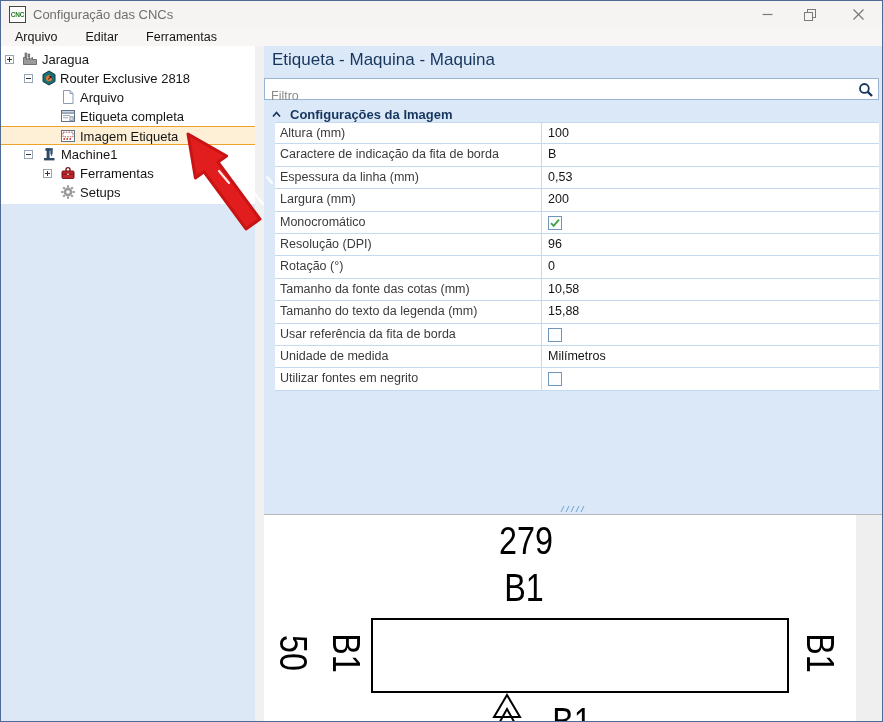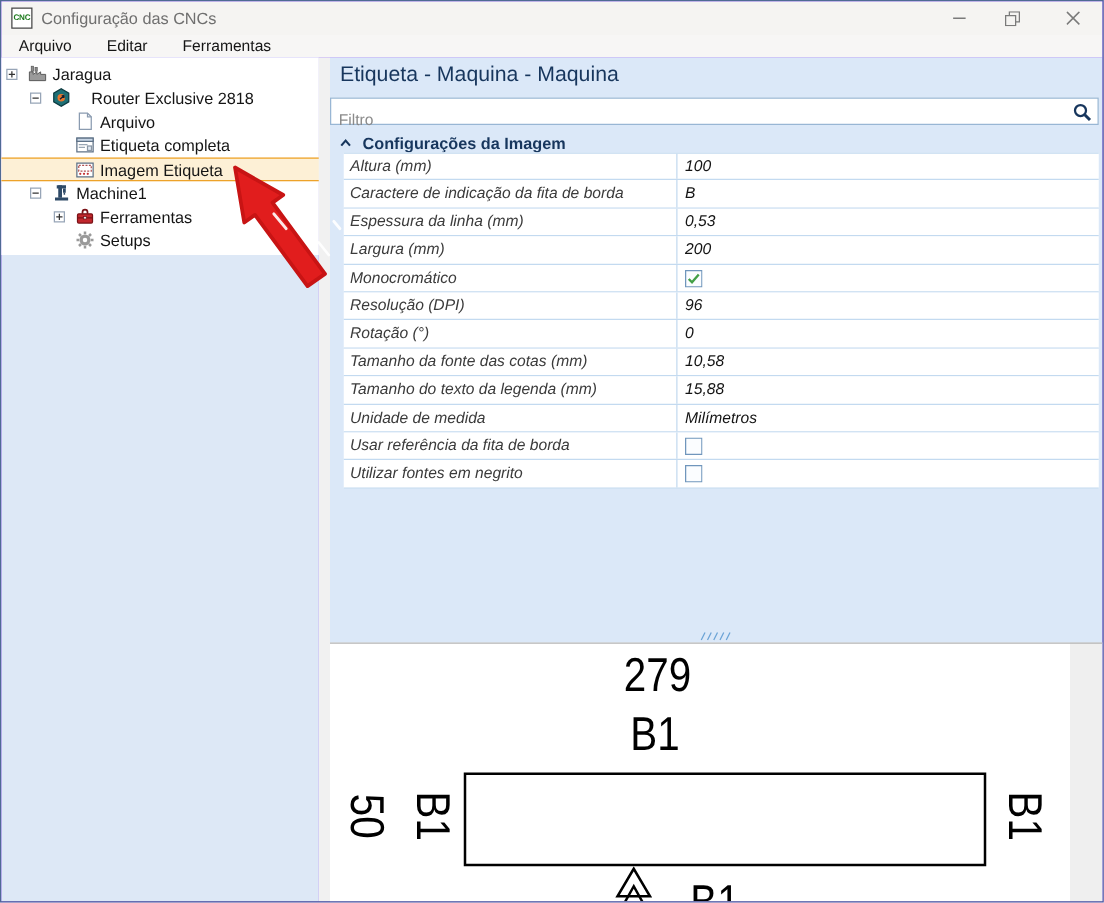--- a/index.html
+++ b/index.html
@@ -39,21 +39,21 @@
   .panel-title{position:absolute;left:8px;top:0;height:27px;line-height:27px;font-size:17px;color:#17365d;}
   .filter-box{position:absolute;left:0;top:32px;right:3px;height:22px;background:#fff;border:1px solid #98b6d4;}
   .filter-box input{position:absolute;left:4px;top:1px;right:24px;height:32px;border:none;outline:none;
     font-family:"Liberation Sans","DejaVu Sans",sans-serif;font-size:12.5px;color:#222;background:transparent;}
   .filter-box input::placeholder{color:#8a8a8a;}
   .filter-glass{position:absolute;right:4px;top:3px;}
   .group-header{position:absolute;left:0;top:58px;right:3px;height:21px;}
   .group-chevron{position:absolute;left:7px;top:6px;}
   .group-label{position:absolute;left:26px;top:3px;font-size:13px;font-weight:600;color:#17365d;}
   .props{position:absolute;left:11px;top:76px;right:3px;}
-  .prop-row{position:relative;height:22.4px;background:#fff;border-bottom:1px solid #c3daf0;font-style:italic;}
+  .prop-row{position:relative;height:22.4px;background:#fff;border-bottom:1px solid #c3daf0;}
   .prop-row:first-child{border-top:1px solid #c3daf0;}
   .prop-label{position:absolute;left:5px;top:3px;font-size:12.5px;color:#3b3b3b;white-space:nowrap;}
   .prop-value{position:absolute;left:266px;top:0;right:0;bottom:0;border-left:1px solid #c3daf0;text-align:right;}
   .prop-value .val-text{position:absolute;left:6px;top:3px;font-size:12.5px;color:#141414;}
   .prop-value svg{position:absolute;left:6px;top:4px;}
   
   .h-splitter{position:absolute;left:0;top:458px;right:3px;height:10px;display:flex;align-items:center;justify-content:center;}
   
   .preview{position:absolute;left:0;top:468px;width:592px;height:207px;background:#fff;
     border-top:1px solid #b5b5b5;overflow:hidden;}
@@ -116,21 +116,21 @@
         </div>
         <div class="tree-row" style="top: 23px;">
           <span class="expander" style="left: 23px;">
             <i class="h"></i>
           </span>
           <span class="tree-icon" style="left: 40px;"><svg width="16" height="16" viewBox="0 0 16 16">
               <polygon points="8,1 14,4.5 14,11.5 8,15 2,11.5 2,4.5" fill="#1d6f75" stroke="#0d3b40"></polygon>
               <circle cx="8" cy="8.2" r="3" fill="#e8762d"></circle>
               <path d="M7 9.4 L10.3 6.4 M10.3 6.4 l-2 .2 M10.3 6.4 l-.2 2" stroke="#123" stroke-width="1" fill="none"></path>
             </svg></span>
-          <span class="tree-label" style="left: 72px;">Router Exclusive 2818</span>
+          <span class="tree-label" style="left: 59px;">Router Exclusive 2818</span>
         </div>
         <div class="tree-row" style="top: 42px;">
           <span class="tree-icon" style="left: 59px;"><svg width="16" height="16" viewBox="0 0 16 16">
               <path d="M3.5 1.5 h6.5 l3 3 v10 h-9.5 z" fill="#fff" stroke="#8a9bb0"></path>
               <path d="M10 1.5 v3 h3" fill="none" stroke="#8a9bb0"></path>
             </svg></span>
           <span class="tree-label" style="left: 79px;">Arquivo</span>
         </div>
         <div class="tree-row" style="top: 61px;">
           <span class="tree-icon" style="left: 59px;"><svg width="16" height="16" viewBox="0 0 16 16">
@@ -268,30 +268,30 @@
             <span class="val-text">10,58</span>
           </div>
         </div>
         <div class="prop-row">
           <span class="prop-label">Tamanho do texto da legenda (mm)</span>
           <div class="prop-value">
             <span class="val-text">15,88</span>
           </div>
         </div>
         <div class="prop-row">
-          <span class="prop-label">Unidade de medida</span>
-          <div class="prop-value">
-            <span class="val-text">Milímetros</span>
-          </div>
-        </div>
-        <div class="prop-row">
           <span class="prop-label">Usar referência da fita de borda</span>
           <div class="prop-value"><span><svg width="14" height="14" viewBox="0 0 14 14" style="position: absolute; left: 6px; top: 4px;">
                 <rect x="0.5" y="0.5" width="13" height="13" fill="#fbfdff" stroke="#7096bc"></rect>
               </svg></span></div>
+        </div>
+        <div class="prop-row">
+          <span class="prop-label">Unidade de medida</span>
+          <div class="prop-value">
+            <span class="val-text">Milímetros</span>
+          </div>
         </div>
         <div class="prop-row">
           <span class="prop-label">Utilizar fontes em negrito</span>
           <div class="prop-value"><span><svg width="14" height="14" viewBox="0 0 14 14" style="position: absolute; left: 6px; top: 4px;">
                 <rect x="0.5" y="0.5" width="13" height="13" fill="#fbfdff" stroke="#7096bc"></rect>
               </svg></span></div>
         </div>
       </div>
 
     <div class="h-splitter">

